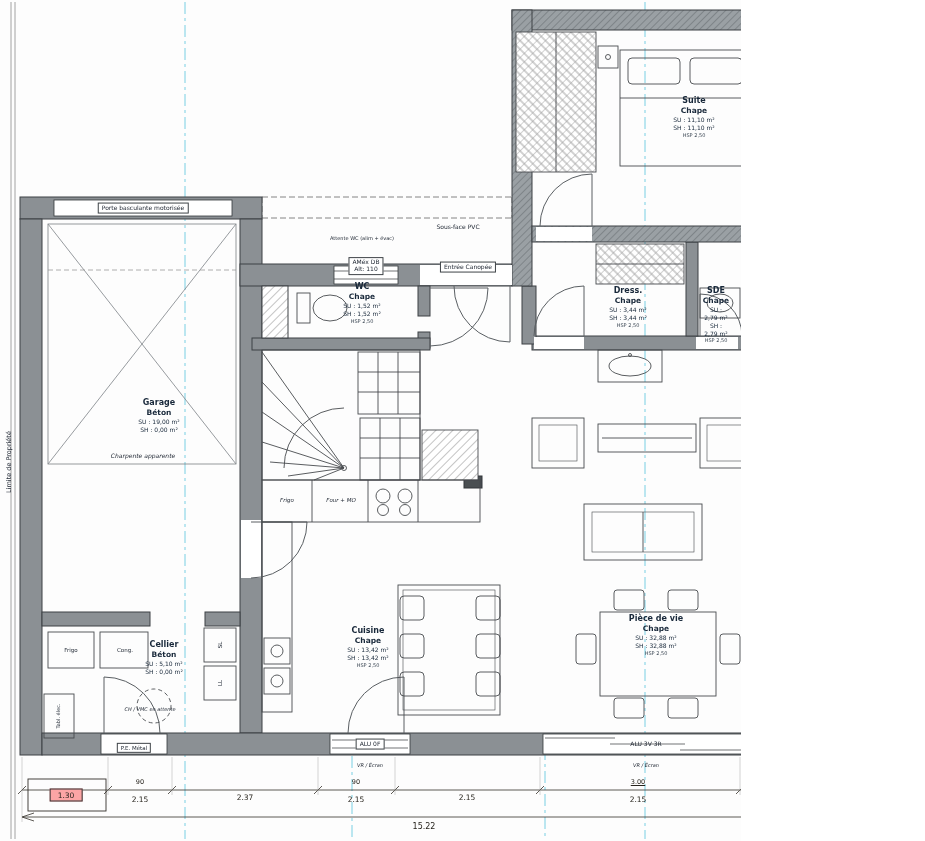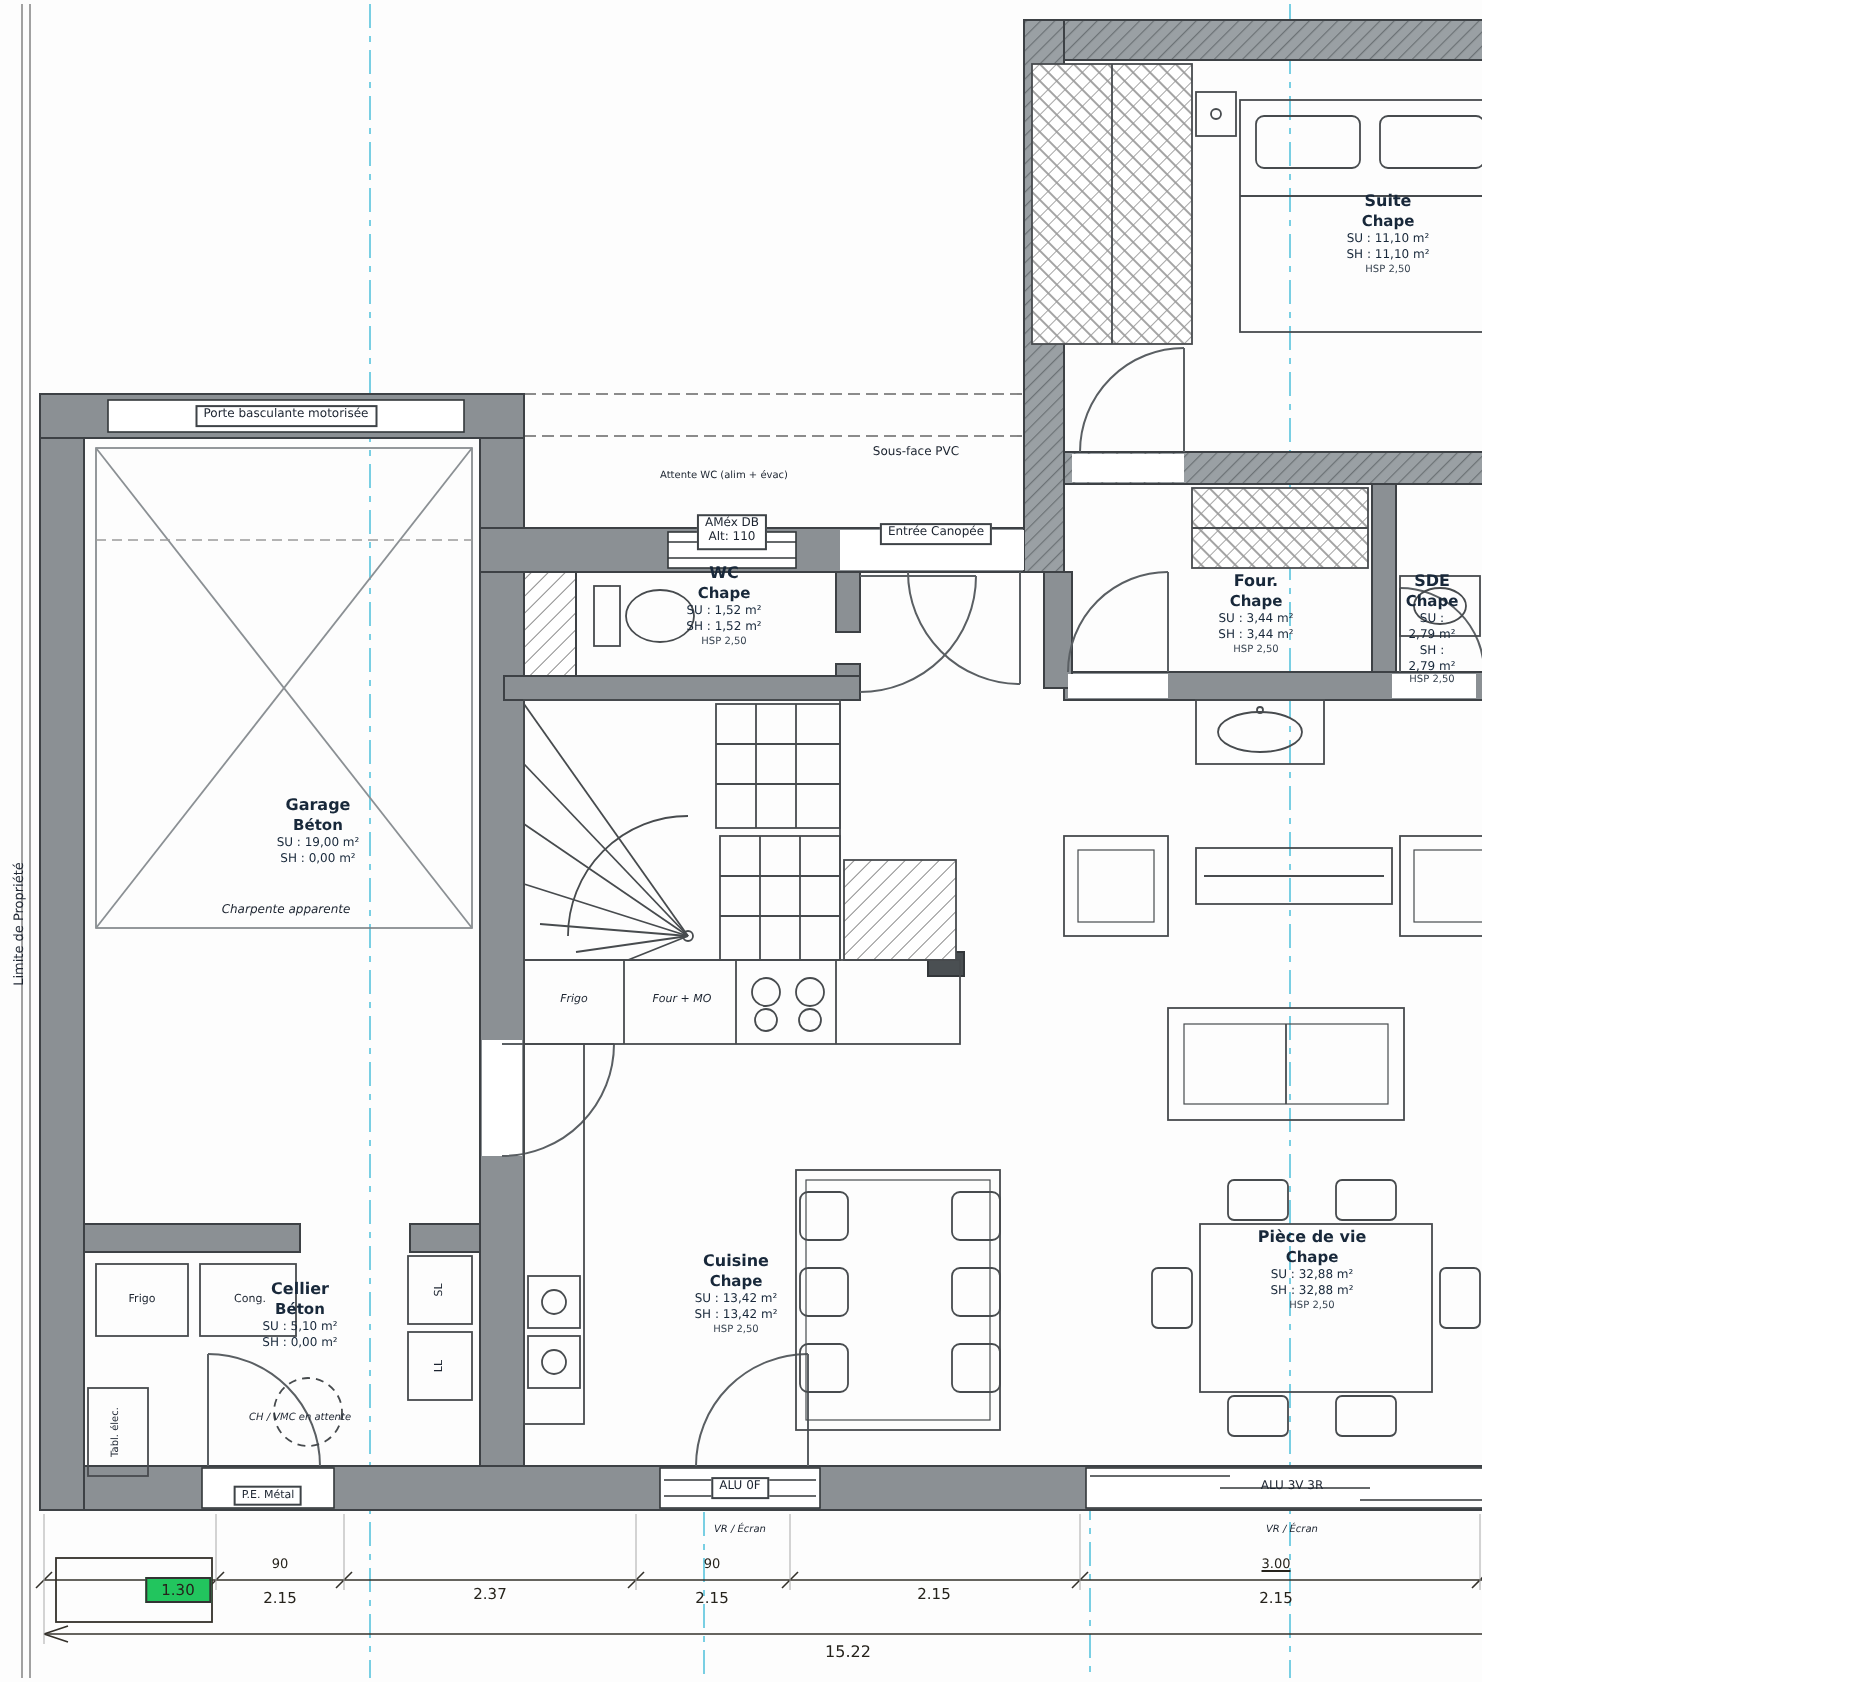--- a/index.html
+++ b/index.html
@@ -17,21 +17,21 @@
   .room{position:absolute;transform:translate(-50%,0);text-align:center;
         line-height:1.3;color:#18283a;}
   .room .n{font-size:8px;font-weight:bold;}
   .room .f{font-size:7.5px;font-weight:bold;}
   .room .m{font-size:6px;}
   .room .h{font-size:5px;color:#394552;}
   .dim{position:absolute;font-size:7.5px;color:#26231c;white-space:nowrap;
        transform:translate(-50%,-50%);}
   .dim.sm{font-size:6.5px;}
   .dim.rot{transform:translate(-50%,-50%) rotate(-90deg);}
-  .dim.boxed{border:1px solid #333;background:#22c55e;padding:1px 7px;margin-left:23px;}
+  .dim.boxed{border:1px solid #333;background:#fca5a5;padding:1px 7px;}
   .dim.tot{font-size:8px;}
 </style>
 </head>
 <body>
 
 <div class="plan">
 
 <svg width="925" height="841" viewBox="0 0 925 841">
   <defs>
     <pattern id="hatch" width="6" height="6" patternUnits="userSpaceOnUse" patternTransform="rotate(45)">
@@ -320,41 +320,41 @@
   <div class="h">HSP 2,50</div>
 </div>
 <div class="room" style="left:362px;top:282px;">
   <div class="n">WC</div>
   <div class="f">Chape</div>
   <div class="m">SU : 1,52 m²</div>
   <div class="m">SH : 1,52 m²</div>
   <div class="h">HSP 2,50</div>
 </div>
 <div class="room" style="left:628px;top:286px;">
-  <div class="n">Four.</div>
+  <div class="n">Dress.</div>
   <div class="f">Chape</div>
   <div class="m">SU : 3,44 m²</div>
   <div class="m">SH : 3,44 m²</div>
   <div class="h">HSP 2,50</div>
 </div>
 <div class="room" style="left:716px;top:286px;">
   <div class="n">SDE</div>
   <div class="f">Chape</div>
   <div class="m">SU : 2,79 m²</div>
   <div class="m">SH : 2,79 m²</div>
   <div class="h">HSP 2,50</div>
 </div>
 <div class="room" style="left:143px;top:398px;margin-left:16px;">
   <div class="n">Garage</div>
   <div class="f">Béton</div>
   <div class="m">SU : 19,00 m²</div>
   <div class="m">SH : 0,00 m²</div>
 </div>
 <div class="lbl it" style="left:143px;top:456px;">Charpente apparente</div>
-<div class="room" style="left:150px;top:640px;">
+<div class="room" style="left:164px;top:640px;">
   <div class="n">Cellier</div>
   <div class="f">Béton</div>
   <div class="m">SU : 5,10 m²</div>
   <div class="m">SH : 0,00 m²</div>
 </div>
 <div class="lbl it t5" style="left:150px;top:710px;">CH / VMC en attente</div>
 <div class="room" style="left:368px;top:626px;">
   <div class="n">Cuisine</div>
   <div class="f">Chape</div>
   <div class="m">SU : 13,42 m²</div>

